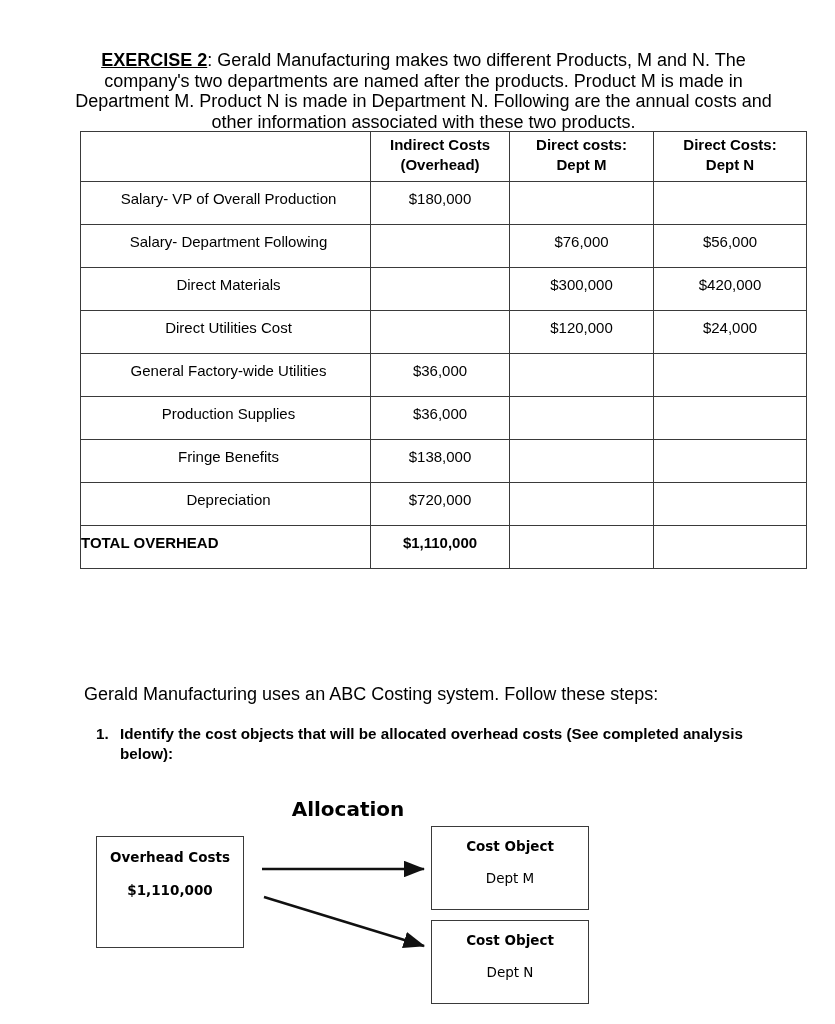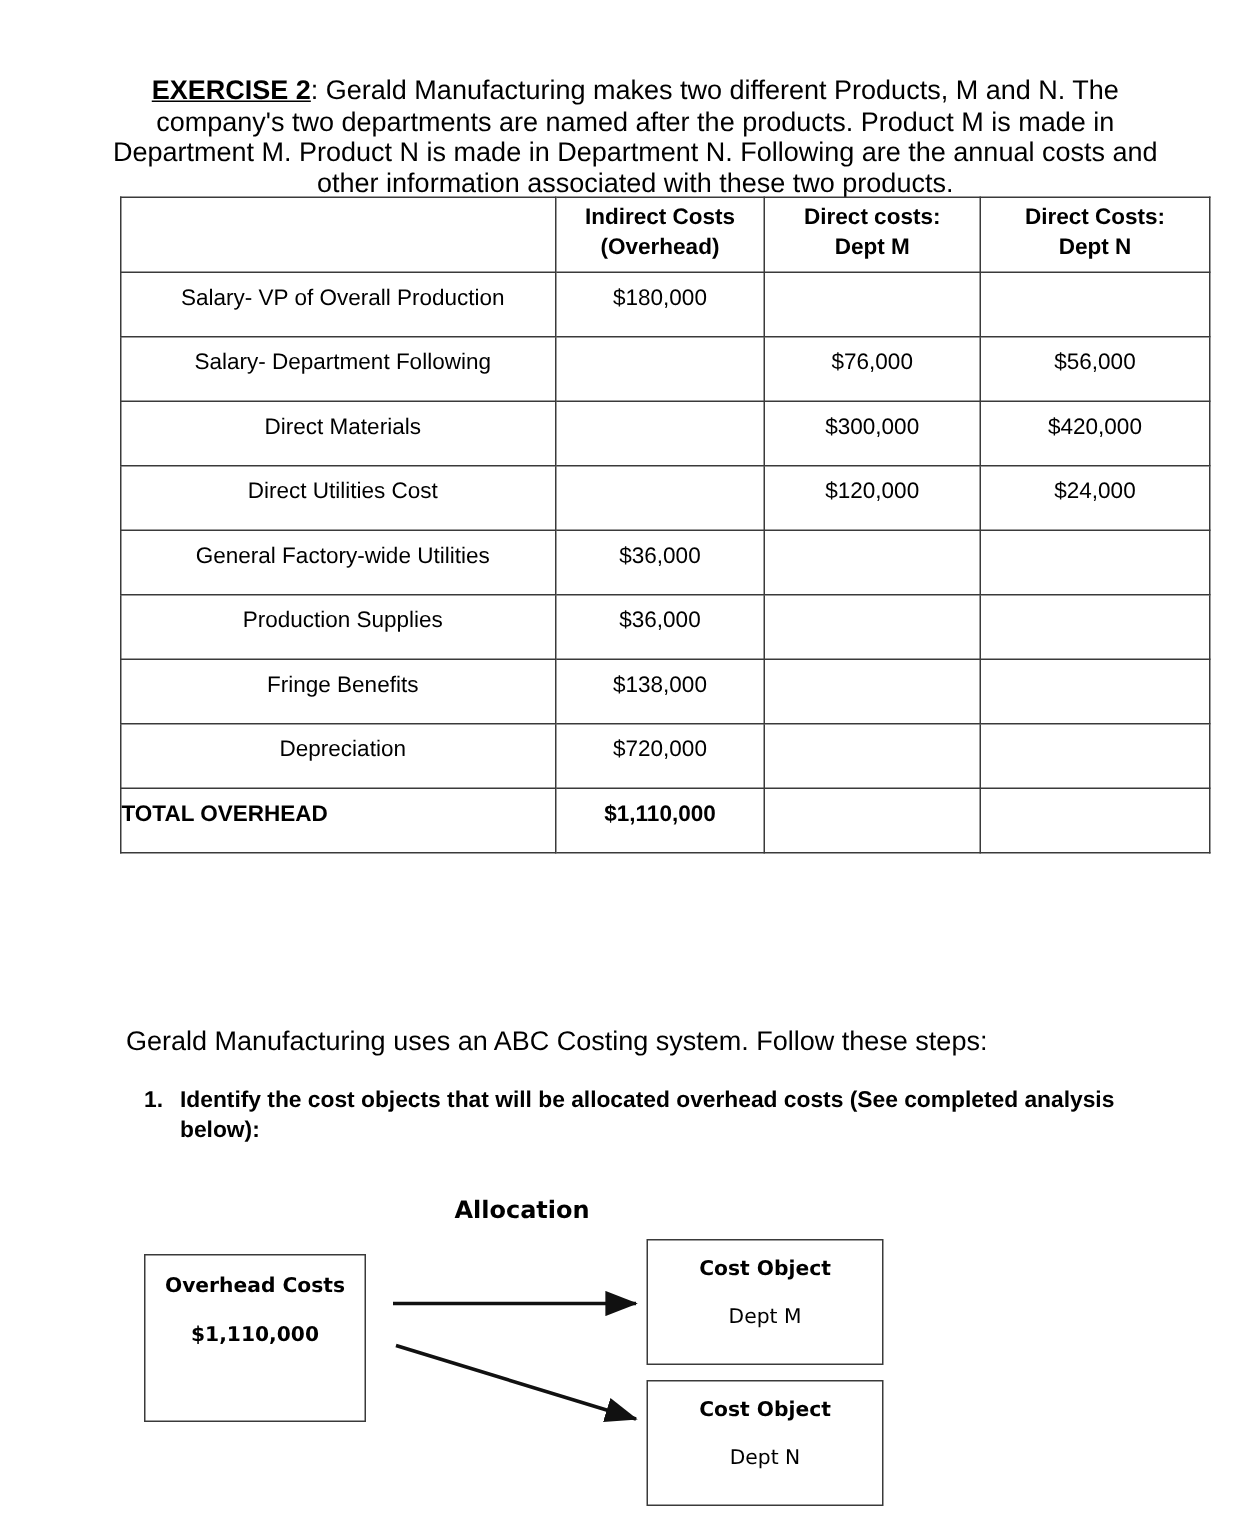--- a/index.html
+++ b/index.html
@@ -118,21 +118,21 @@
   }
   .diagram-el { pointer-events: auto; }
 
   #allocation-label {
     position: absolute;
     left: 288px;
     top: 797px;
     width: 120px;
     text-align: center;
     font-family: "DejaVu Sans", sans-serif;
-    font-size: 16px;
+    font-size: 20px;
     font-weight: bold;
   }
 
   .dbox {
     position: absolute;
     border: 1.6px solid #3a3a3a;
     background: #ffffff;
     font-family: "DejaVu Sans", sans-serif;
     box-sizing: border-box;
     text-align: center;

